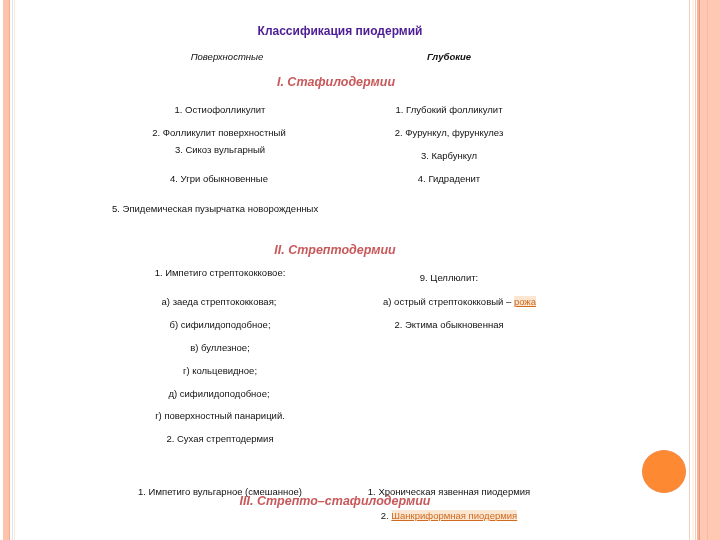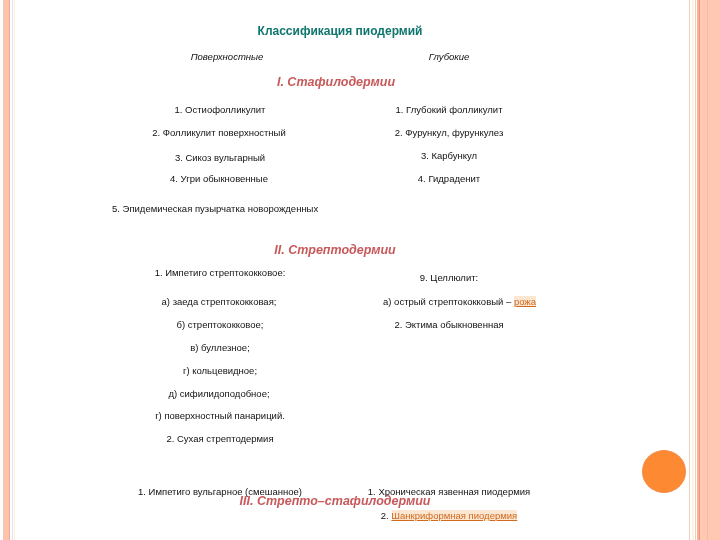--- a/index.html
+++ b/index.html
@@ -47,21 +47,21 @@
       white-space: nowrap;
       font-size: 9.5px;
       line-height: 12px;
       transform: translateX(-50%);
     }
     .t.left { transform: none; }
 
     .title {
       font-weight: bold;
       font-size: 12px;
-      color: #0f766e;
+      color: #4c1d95;
     }
     .col-head {
       font-style: italic;
       font-size: 9.5px;
     }
     .section {
       font-style: italic;
       font-weight: bold;
       font-size: 12.5px;
       color: #c8595b;
@@ -84,41 +84,41 @@
 <div class="stripe r3"></div>
 <div class="stripe r4"></div>
 <div class="stripe r5"></div>
 <div class="stripe r6"></div>
 <div class="stripe r7"></div>
 <div class="orange-dot"></div>
 
 <div class="t title" style="left:340px; top:25px;">Классификация пиодермий</div>
 
 <div class="t col-head" style="left:227px; top:51px;">Поверхностные</div>
-<div class="t col-head" style="left:449px; top:51px;">Глубокие</div>
+<div class="t col-head" style="left:449px; top:51px;font-weight:bold;">Глубокие</div>
 
 <div class="t section" style="left:336px; top:76px;">I. Стафилодермии</div>
 
 <div class="t" style="left:220px; top:104px;">1. Остиофолликулит</div>
 <div class="t" style="left:219px; top:127px;">2. Фолликулит поверхностный</div>
-<div class="t" style="left:220px; top:152px;text-align:center;">3. Сикоз вульгарный</div>
+<div class="t" style="left:220px; top:144px;text-align:center;">3. Сикоз вульгарный</div>
 <div class="t" style="left:219px; top:173px;">4. Угри обыкновенные</div>
 
 <div class="t" style="left:449px; top:104px;">1. Глубокий фолликулит</div>
 <div class="t" style="left:449px; top:127px;">2. Фурункул, фурункулез</div>
 <div class="t" style="left:449px; top:150px;">3. Карбункул</div>
 <div class="t" style="left:449px; top:173px;">4. Гидраденит</div>
 
 <div class="t left" style="left:112px; top:203px;">5. Эпидемическая пузырчатка новорожденных</div>
 
 <div class="t section" style="left:335px; top:244px;">II. Стрептодермии</div>
 
 <div class="t" style="left:220px; top:267px;text-align:center;">1. Импетиго стрептококковое:</div>
 <div class="t" style="left:219px; top:296px;">а) заеда стрептококковая;</div>
-<div class="t" style="left:220px; top:319px;">б) стрептококковое;</div>
+<div class="t" style="left:220px; top:319px;">б) сифилидоподобное;</div>
 <div class="t" style="left:220px; top:342px;">в) буллезное;</div>
 <div class="t" style="left:220px; top:365px;">г) кольцевидное;</div>
 <div class="t" style="left:219px; top:388px;">д) сифилидоподобное;</div>
 <div class="t" style="left:220px; top:410px;">г) поверхностный панариций.</div>
 <div class="t" style="left:220px; top:433px;">2. Сухая стрептодермия</div>
 
 <div class="t" style="left:449px; top:272px;">9. Целлюлит:</div>
 <div class="t" style="left:448px; top:296px;padding-left:23px;">
   <span>а) острый стрептококковый –</span>
   <span class="link">рожа</span>

